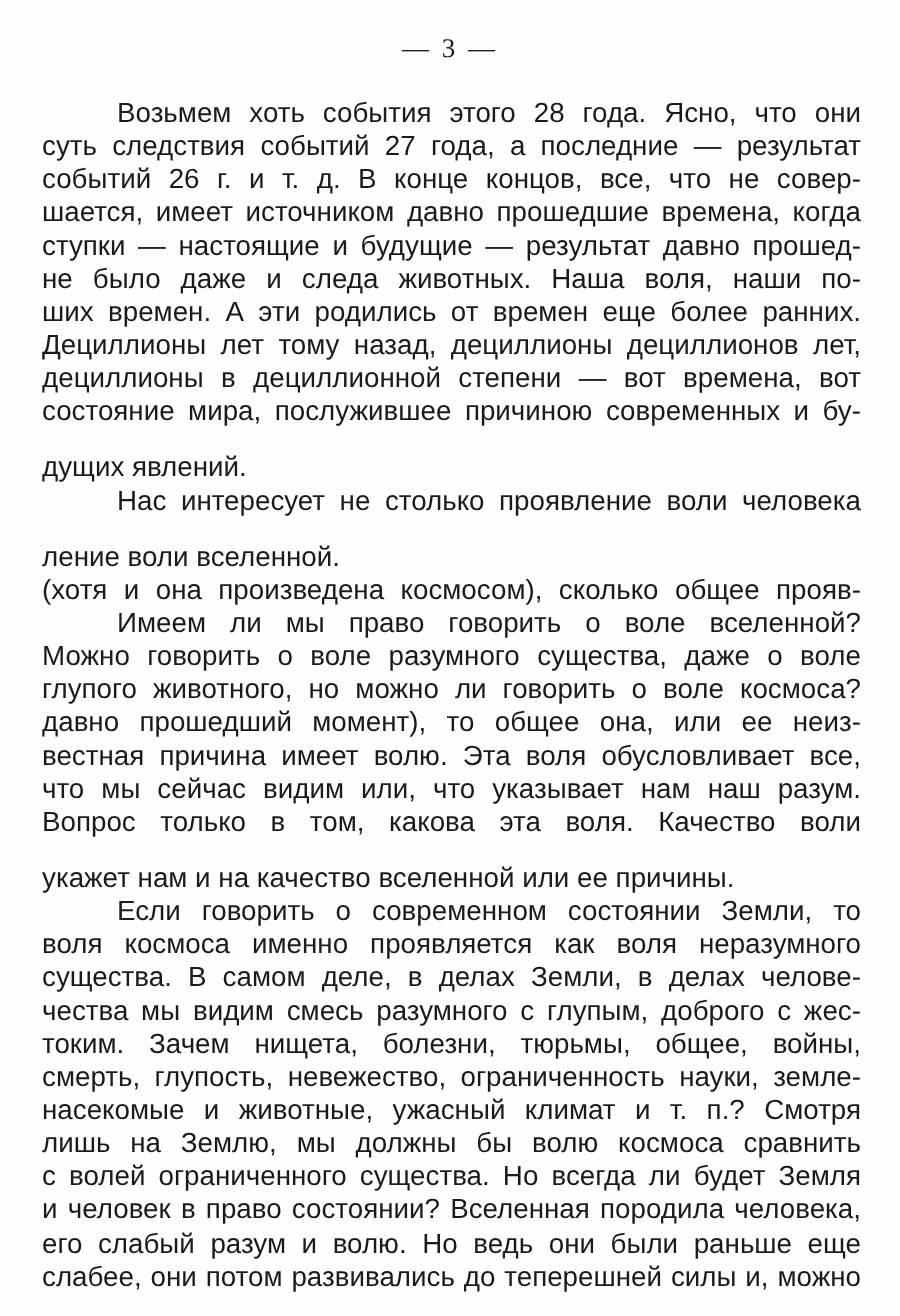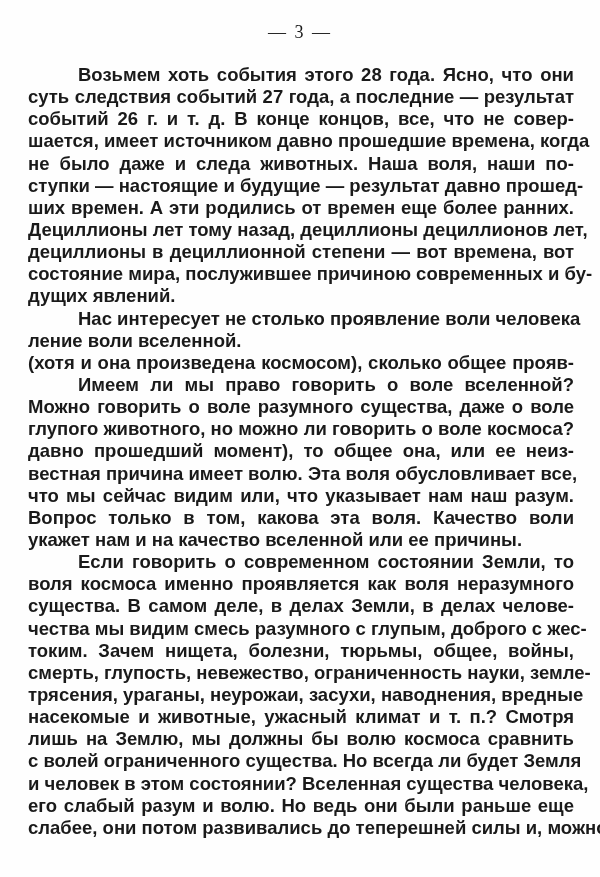--- a/index.html
+++ b/index.html
@@ -14,40 +14,39 @@
     font-family:"Liberation Serif", serif; font-size:18px; letter-spacing:2px;
   }
   .body-text {
     position:absolute; left:28px; top:64px; width:546px;
   }
   .line {
     display:block; height:22.15px; line-height:22.15px;
     font-size:18.5px; white-space:nowrap;
     text-align:justify; text-align-last:justify;
     transform-origin:left center;
-    font-weight:bold;
   }
   .line.indent { padding-left:50px; }
-  .line.last { text-align-last:left; }
+  .line.last { text-align-last:left;margin-top:15px; }
 </style>
 </head>
 <body>
 
 <div class="page">
   <div class="page-number">— 3 —</div>
 
   <div class="body-text">
 
     <div>
       <span class="line indent">Возьмем хоть события этого 28 года. Ясно, что они</span>
       <span class="line">суть следствия событий 27 года, а последние — результат</span>
       <span class="line">событий 26 г. и т. д. В конце концов, все, что не совер-</span>
       <span class="line">шается, имеет источником давно прошедшие времена, когда</span>
+      <span class="line">ступки — настоящие и будущие — результат давно прошед-</span>
       <span class="line">не было даже и следа животных. Наша воля, наши по-</span>
-      <span class="line">ступки — настоящие и будущие — результат давно прошед-</span>
       <span class="line">ших времен. А эти родились от времен еще более ранних.</span>
       <span class="line">Дециллионы лет тому назад, дециллионы дециллионов лет,</span>
       <span class="line">дециллионы в дециллионной степени — вот времена, вот</span>
       <span class="line">состояние мира, послужившее причиною современных и бу-</span>
       <span class="line last">дущих явлений.</span>
     </div>
 
     <div>
       <span class="line indent">Нас интересует не столько проявление воли человека</span>
       <span class="line last">ление воли вселенной.</span>
@@ -65,23 +64,22 @@
       <span class="line last">укажет нам и на качество вселенной или ее причины.</span>
     </div>
 
     <div>
       <span class="line indent">Если говорить о современном состоянии Земли, то</span>
       <span class="line">воля космоса именно проявляется как воля неразумного</span>
       <span class="line">существа. В самом деле, в делах Земли, в делах челове-</span>
       <span class="line">чества мы видим смесь разумного с глупым, доброго с жес-</span>
       <span class="line">токим. Зачем нищета, болезни, тюрьмы, общее, войны,</span>
       <span class="line">смерть, глупость, невежество, ограниченность науки, земле-</span>
-      <span class="line">трясения, ураганы, неурожаи, засухи, наводнения, вредные</span>
       <span class="line">насекомые и животные, ужасный климат и т. п.? Смотря</span>
       <span class="line">лишь на Землю, мы должны бы волю космоса сравнить</span>
       <span class="line">с волей ограниченного существа. Но всегда ли будет Земля</span>
-      <span class="line">и человек в этом состоянии? Вселенная существа человека,</span>
+      <span class="line">и человек в право состоянии? Вселенная породила человека,</span>
       <span class="line">его слабый разум и волю. Но ведь они были раньше еще</span>
       <span class="line">слабее, они потом развивались до теперешней силы и, можно</span>
 
     </div>
   </div>
 </div>
 
 </body></html>

